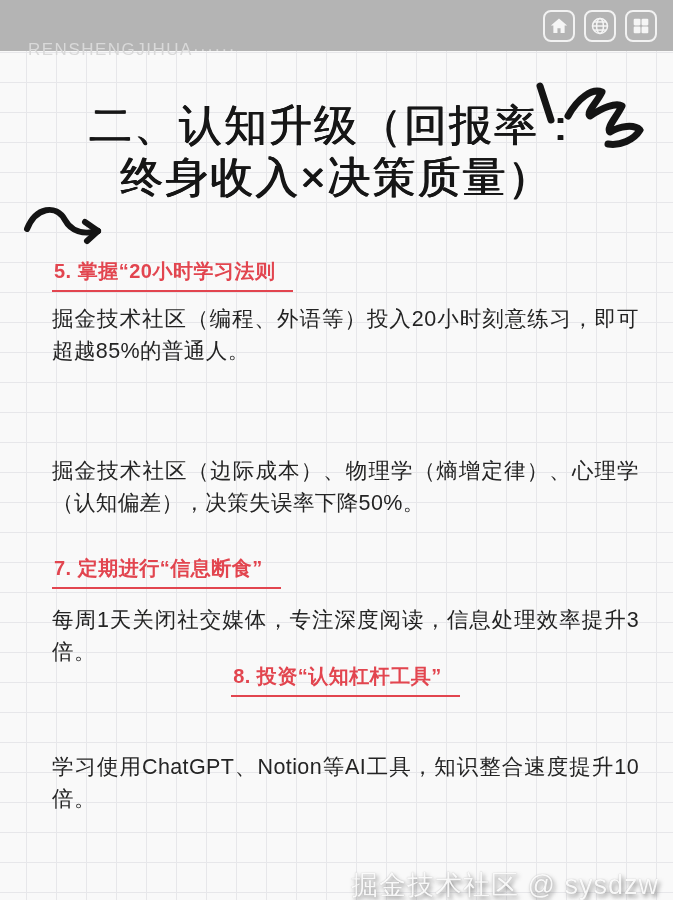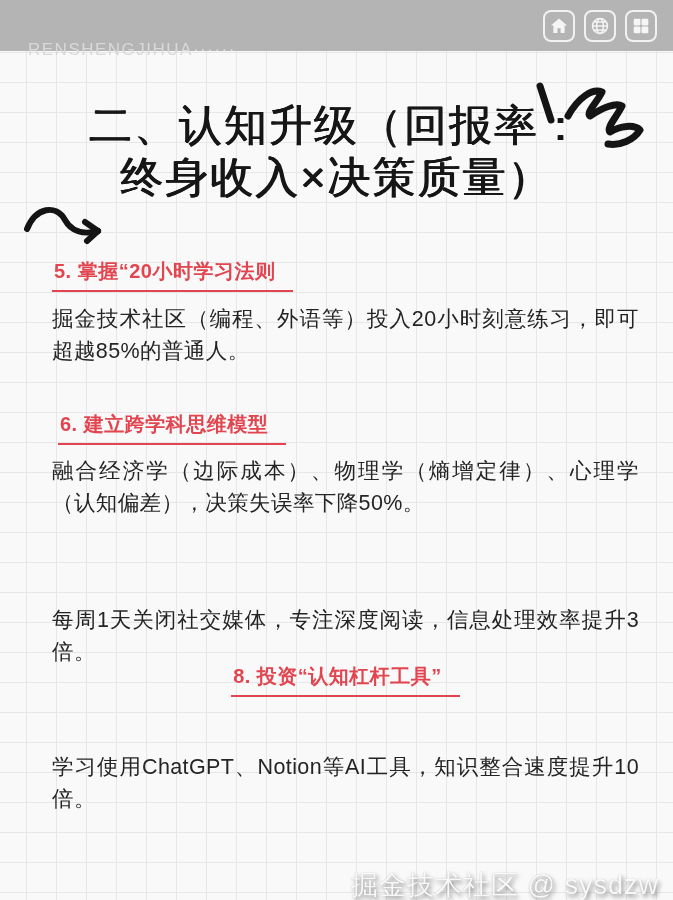--- a/index.html
+++ b/index.html
@@ -119,25 +119,25 @@
   <h1 class="main-title">
     <span>二、认知升级（回报率：</span><br>
     <span>终身收入×决策质量）</span>
   </h1>
 
   <div class="sec hpos5">
     <span class="sec-heading">5. 掌握“20小时学习法则</span>
   </div>
   <p class="sec sec-body bpos5">掘金技术社区（编程、外语等）投入20小时刻意练习，即可超越85%的普通人。</p>
 
-  <div class="sec hpos6">
-    <span class="sec-heading">6. 建立跨学科思维模型</span>
+  <p class="sec sec-body bpos6">掘金技术社区（边际成本）、物理学（熵增定律）、心理学（认知偏差），决策失误率下降50%。</p>
+
+  <div class="sec hpos7">
+    <span class="sec-heading">7. 定期进行“信息断食”</span>
   </div>
-  <p class="sec sec-body bpos6">融合经济学（边际成本）、物理学（熵增定律）、心理学（认知偏差），决策失误率下降50%。</p>
-
   <p class="sec sec-body bpos7">每周1天关闭社交媒体，专注深度阅读，信息处理效率提升3倍。</p>
 
   <div class="sec hpos8">
     <span class="sec-heading">8. 投资“认知杠杆工具”</span>
   </div>
   <p class="sec sec-body bpos8">学习使用ChatGPT、Notion等AI工具，知识整合速度提升10倍。</p>
 
   <div class="watermark">掘金技术社区 @ sysdzw</div>
 
 </div>

